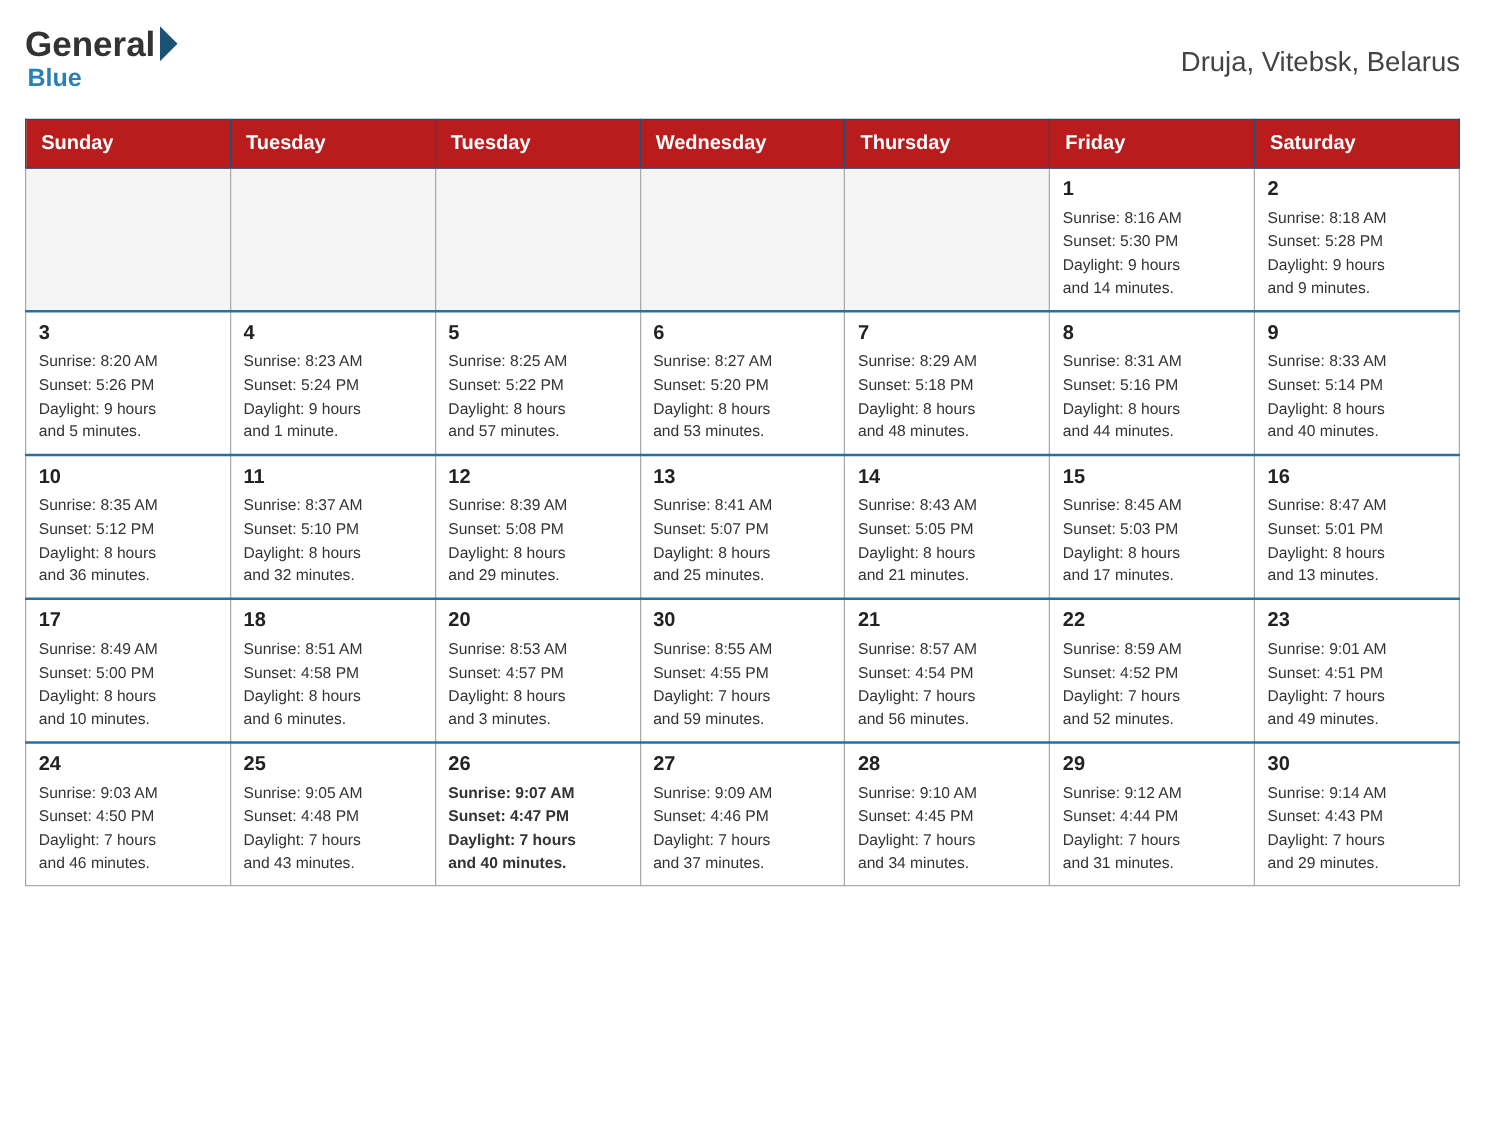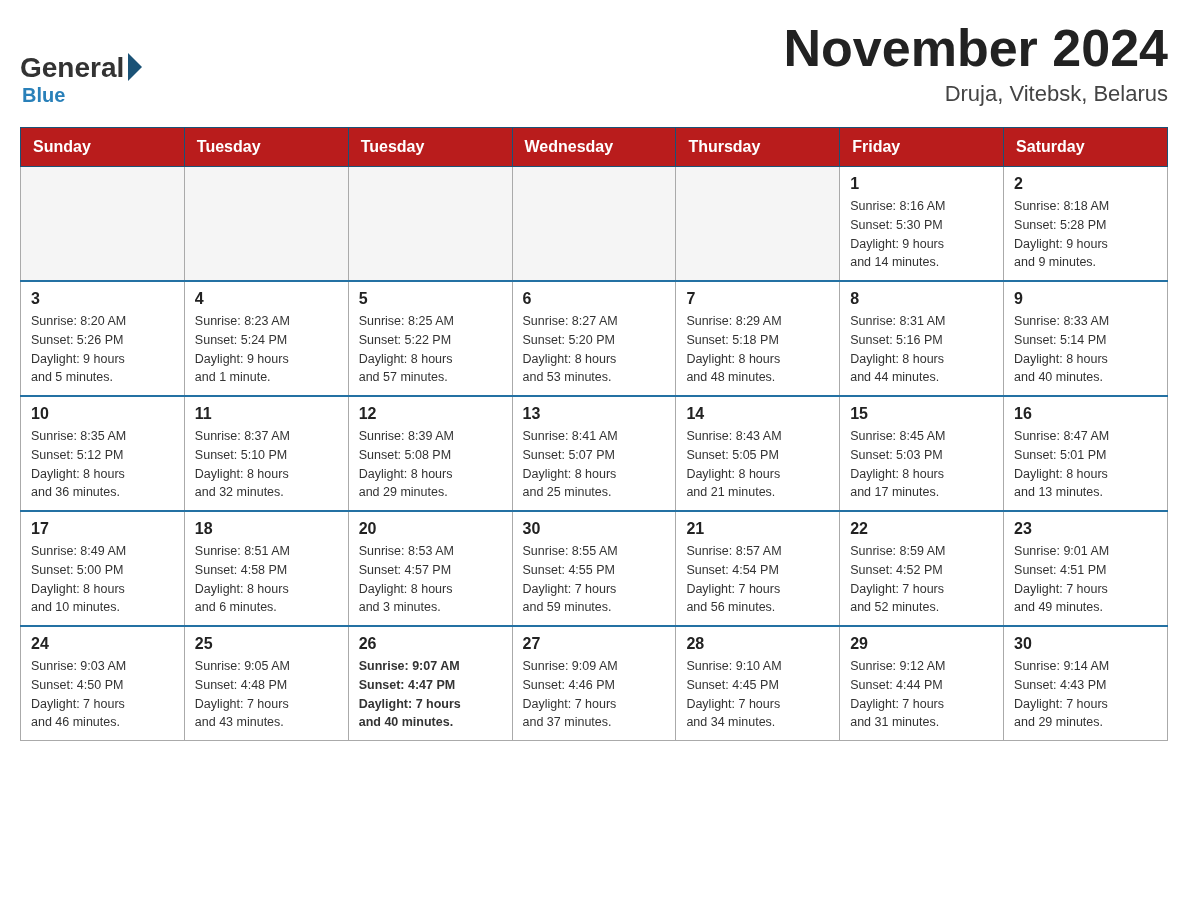--- a/index.html
+++ b/index.html
@@ -6,21 +6,21 @@
     body {
       font-family: Arial, sans-serif;
       background: #fff;
       padding: 20px;
       width: 1188px;
       min-height: 918px;
     }
     .header {
       display: flex;
       justify-content: space-between;
-      align-items: flex-end;
+      align-items: center;
       margin-bottom: 20px;
     }
     .logo {
       display: flex;
       flex-direction: column;
       align-items: flex-start;
     }
     .logo-top {
       display: flex;
       align-items: center;
@@ -107,21 +107,20 @@
 
 <div class="header">
   <div class="logo">
     <div class="logo-top">
       <span class="logo-general">General</span>
       <div class="logo-arrow"></div>
     </div>
     <span class="logo-blue">Blue</span>
   </div>
   <div class="title-section">
-    <div class="month-year">November 2024</div>
     <div class="location">Druja, Vitebsk, Belarus</div>
   </div>
 </div>
 
 <table class="calendar">
   <thead>
     <tr>
     <th>Sunday</th>
         <th>Tuesday</th>
         <th>Tuesday</th>

